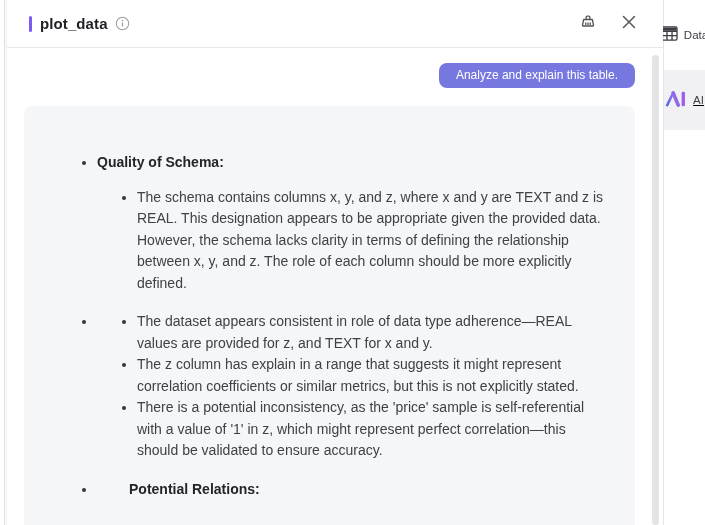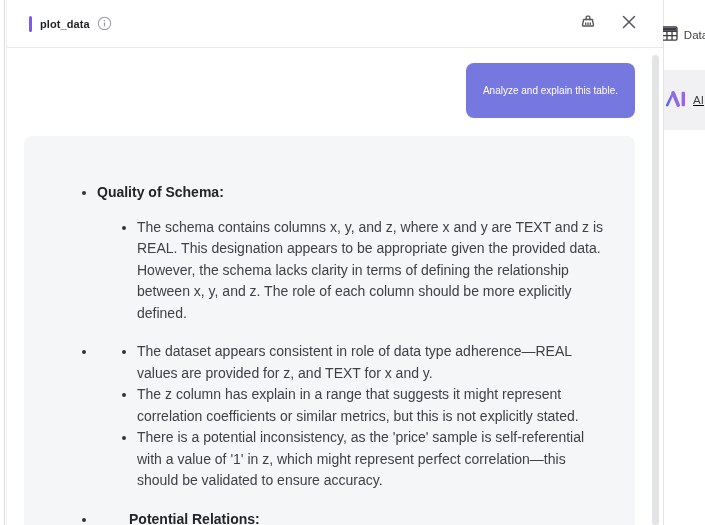--- a/index.html
+++ b/index.html
@@ -18,32 +18,32 @@
   
   .left-rail { width: 5px; height: 100%; background: #fff; border-right: 1px solid #dcdddf; flex: 0 0 5px; }
   .left-rail2 { width: 2px; height: 100%; background: #fdfdfd; border-right: 1px solid #f0f0f1; flex: 0 0 2px; }
 
   .main-panel { flex: 1 1 auto; position: relative; background: #fff; min-width: 0; }
 
   
   .header { height: 48px; display: flex; align-items: center; padding: 0 24px 0 22px;
     border-bottom: 1px solid var(--border); background: #fff; }
   .title-accent { width: 3px; height: 16px; border-radius: 2px; background: var(--accent); margin-right: 8px; }
-  .panel-title { font-size: 11px; font-weight: 700; color: #1e2025; letter-spacing: .1px; }
+  .panel-title { font-size: 15px; font-weight: 700; color: #1e2025; letter-spacing: .1px; }
   .info-icon { margin-left: 7px; display: inline-flex; align-items: center; color: #9b9ca1; }
   .header-spacer { flex: 1; }
   .icon-btn { background: none; border: none; cursor: pointer; display: inline-flex;
     align-items: center; justify-content: center; padding: 2px; color: #55565a; }
   .icon-btn + .icon-btn { margin-left: 19px; }
 
   
   .chat-area { padding: 15px 28px 0 17px; }
   .bubble-row { display: flex; justify-content: flex-end; }
-  .user-bubble { background: var(--bubble); color: #ffffff; font-size: 10px; line-height: 17px;
-    padding: 19px 17px; border-radius: 8px; max-width: 420px; }
+  .user-bubble { background: var(--bubble); color: #ffffff; font-size: 12px; line-height: 17px;
+    padding: 4px 17px; border-radius: 8px; max-width: 420px; }
 
   
   .analysis-card { margin-top: 18px; background: var(--card-bg); border-radius: 8px;
     padding: 29px 14px 60px 0; height: 450px; overflow: hidden; }
   .md { color: var(--text-body); font-size: 14px; line-height: 21.5px; }
   ul.l1 { list-style: disc outside; margin: 17px; padding-left: 56px; }
   ul.l1 > li { margin-bottom: 17px; }
   ul.l1 > li:last-child { margin-bottom: 0; padding-left: 32px; }
   ul.l1 strong { font-weight: 700; color: var(--text-strong); }
   ul.l2 { list-style: disc outside; margin: 13px 0 0 0; padding-left: 40px; }

